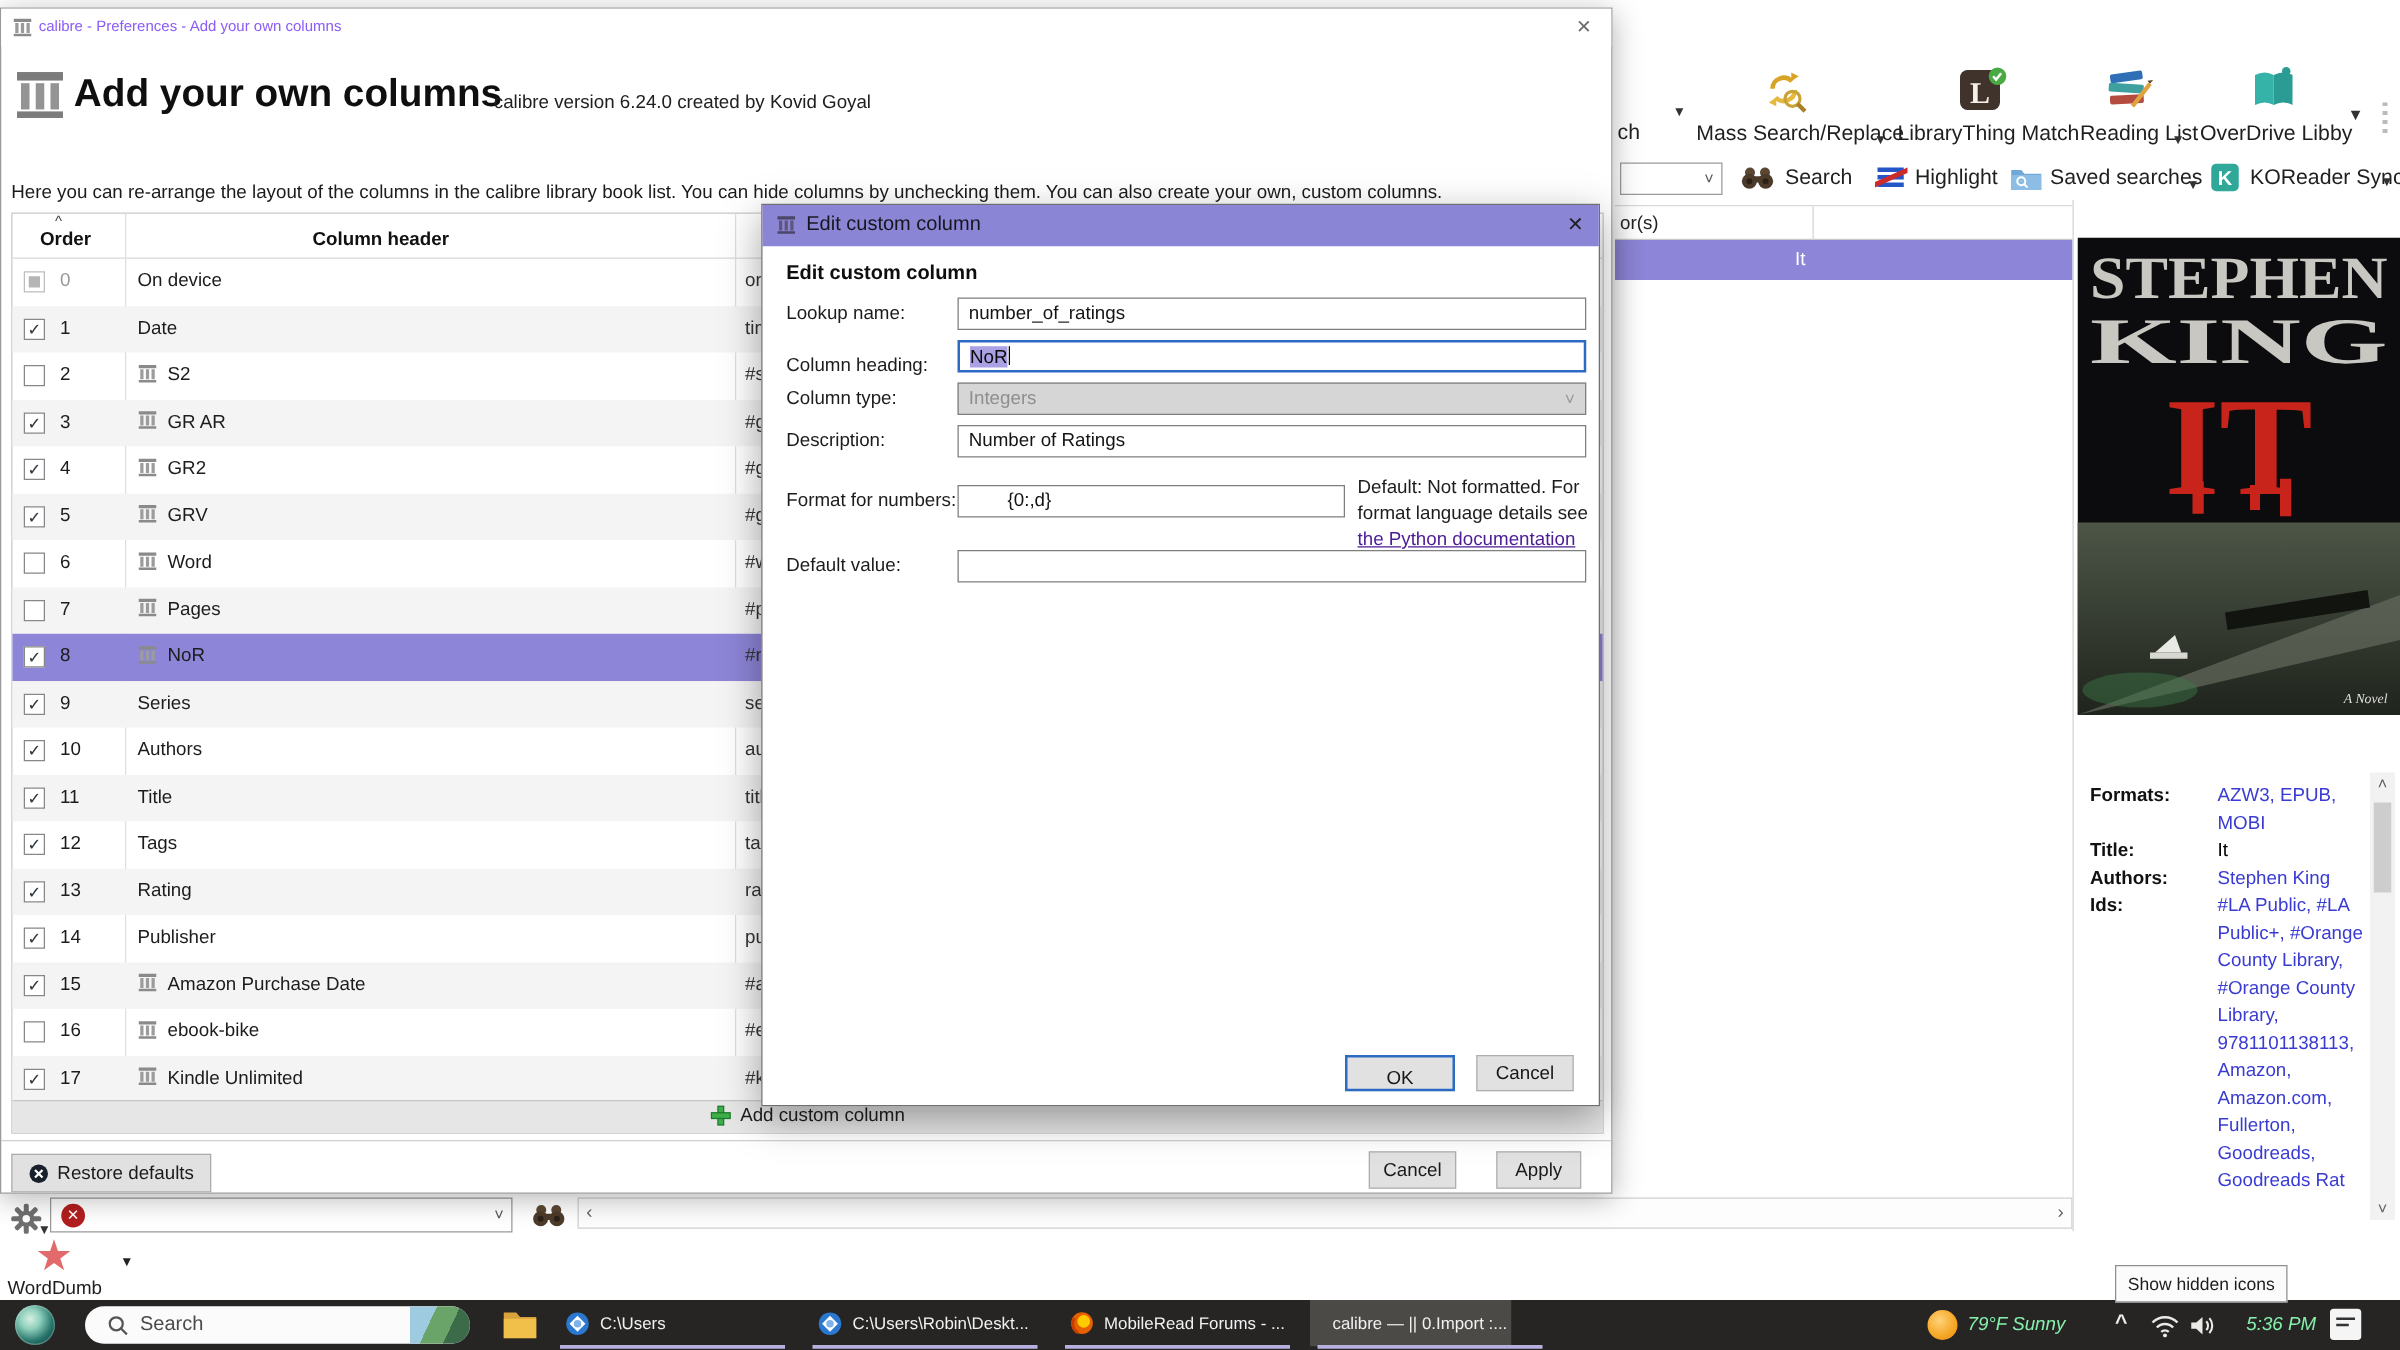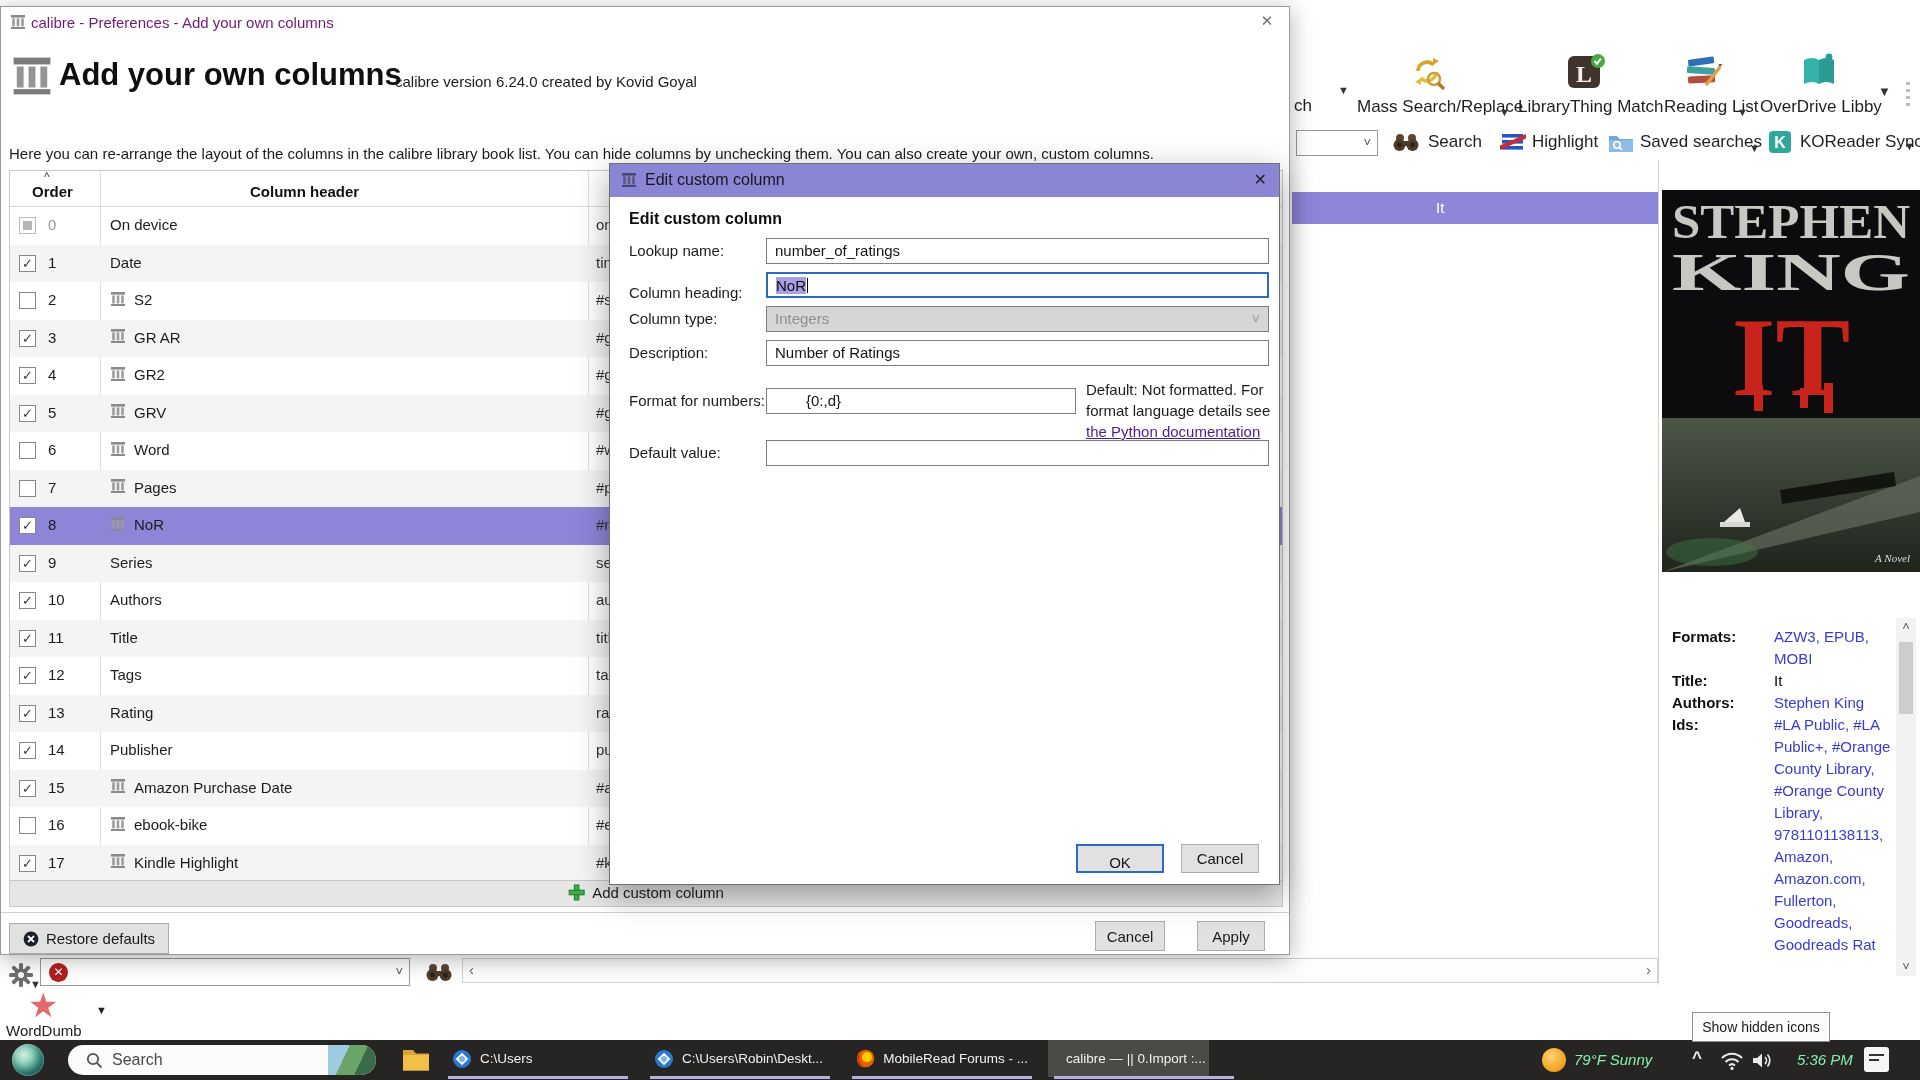--- a/index.html
+++ b/index.html
@@ -37,21 +37,21 @@
   .combo { background:#fff; border:1px solid #9a9a9a; position:absolute; }
   .combo .chev { position:absolute; right:6px; top:4px; color:#555; font-size:13px; }
   .hscroll { position:absolute; left:462px; top:958px; width:1196px; height:25px;
      background:#fdfdfd; border:1px solid #cfcfcf; }
   .hscroll .arr { position:absolute; top:2px; color:#666; font-size:15px; }
 
   
   #prefs { position:absolute; left:0; top:6px; width:1290px; height:949px; background:#fff;
      border:1px solid #9a9a9a; box-shadow:0 4px 22px rgba(0,0,0,.30); }
   #prefs-titlebar { position:absolute; left:0; top:0; width:100%; height:30px; background:#fff; }
-  #prefs-title { position:absolute; left:30px; top:7px; font-size:15px; color:#701a75; }
+  #prefs-title { position:absolute; left:30px; top:7px; font-size:12px; color:#8b5cf6; }
   #prefs-close { position:absolute; left:1252px; top:5px; width:28px; height:22px; text-align:center;
      color:#6e6e6e; font-size:15px; cursor:default; }
   #prefs-h1 { position:absolute; left:58px; top:50px; font-size:31px; font-weight:bold; color:#0f0f0f; }
   #prefs-version { position:absolute; left:394px; top:66px; font-size:15px; color:#202020; }
   #prefs-desc { position:absolute; left:8px; top:138px; width:1180px; font-size:15px; color:#1b1b1b; }
 
   #prefs-table { position:absolute; left:8px; top:163px; width:1274px; height:737px;
      border:1px solid #c9c9c9; background:#fff; }
   #pt-header { position:relative; height:36px; border-bottom:1px solid #d9d9d9; font-size:15px;
      font-weight:bold; color:#111; }
@@ -229,20 +229,24 @@
 
   <div class="abs" style="left:1768px; top:130px;">
     <svg width="24" height="24" viewBox="0 0 24 24">
       <rect x="1" y="1" width="22" height="22" rx="4" fill="#2fa89a"></rect>
       <text x="12" y="18" text-anchor="middle" font-size="16" font-weight="bold" fill="#fff" font-family="Liberation Sans, sans-serif">K</text>
     </svg>
   </div>
   <span class="tb-label" style="left:1800px; top:132px;">KOReader Sync</span>
   <span class="tb-dd" style="left:1904px; top:140px;">▼</span>
 
+  <div id="list-header">
+    <span class="abs" style="left:4px; top:5px;">or(s)</span>
+    <span class="divider"></span>
+  </div>
   <div id="list-selected-row">
     <span>It</span>
   </div>
   <div id="panel-divider"></div>
 
   <div class="abs" style="left:1662px; top:190px;">
     <svg width="258" height="382" viewBox="0 0 258 382">
       <rect width="258" height="382" fill="#0c0c0e"></rect>
       <text x="10" y="48" font-family="Liberation Serif, serif" font-weight="bold" font-size="48" fill="#c9c7c2" textLength="238" lengthAdjust="spacingAndGlyphs">STEPHEN</text>
       <text x="10" y="100" font-family="Liberation Serif, serif" font-weight="bold" font-size="52" fill="#c9c7c2" textLength="238" lengthAdjust="spacingAndGlyphs">KING</text>
@@ -571,21 +575,21 @@
           <span class="cb checked">✓</span>
           <span class="ord">17</span>
           <span class="cell">
             <svg width="16" height="16" viewBox="0 0 16 16">
               <rect x="1" y="1" width="14" height="2.6" fill="#8a8a8a"></rect>
               <rect x="2.2" y="4.4" width="2.6" height="8" fill="#9c9c9c"></rect>
               <rect x="6.7" y="4.4" width="2.6" height="8" fill="#9c9c9c"></rect>
               <rect x="11.2" y="4.4" width="2.6" height="8" fill="#9c9c9c"></rect>
               <rect x="1" y="13" width="14" height="2" fill="#8a8a8a"></rect>
             </svg>
-            <span>Kindle Highlight</span>
+            <span>Kindle Unlimited</span>
           </span>
           <span class="lookup">#ki</span>
         </div>
       </div>
     <div id="add-row">
       <div class="inner">
         <svg width="17" height="17" viewBox="0 0 17 17">
           <rect x="6.2" y="1" width="4.6" height="15" fill="#3fae49" stroke="#1c7b2a" stroke-width="1"></rect>
           <rect x="1" y="6.2" width="15" height="4.6" fill="#3fae49" stroke="#1c7b2a" stroke-width="1"></rect>
         </svg>

